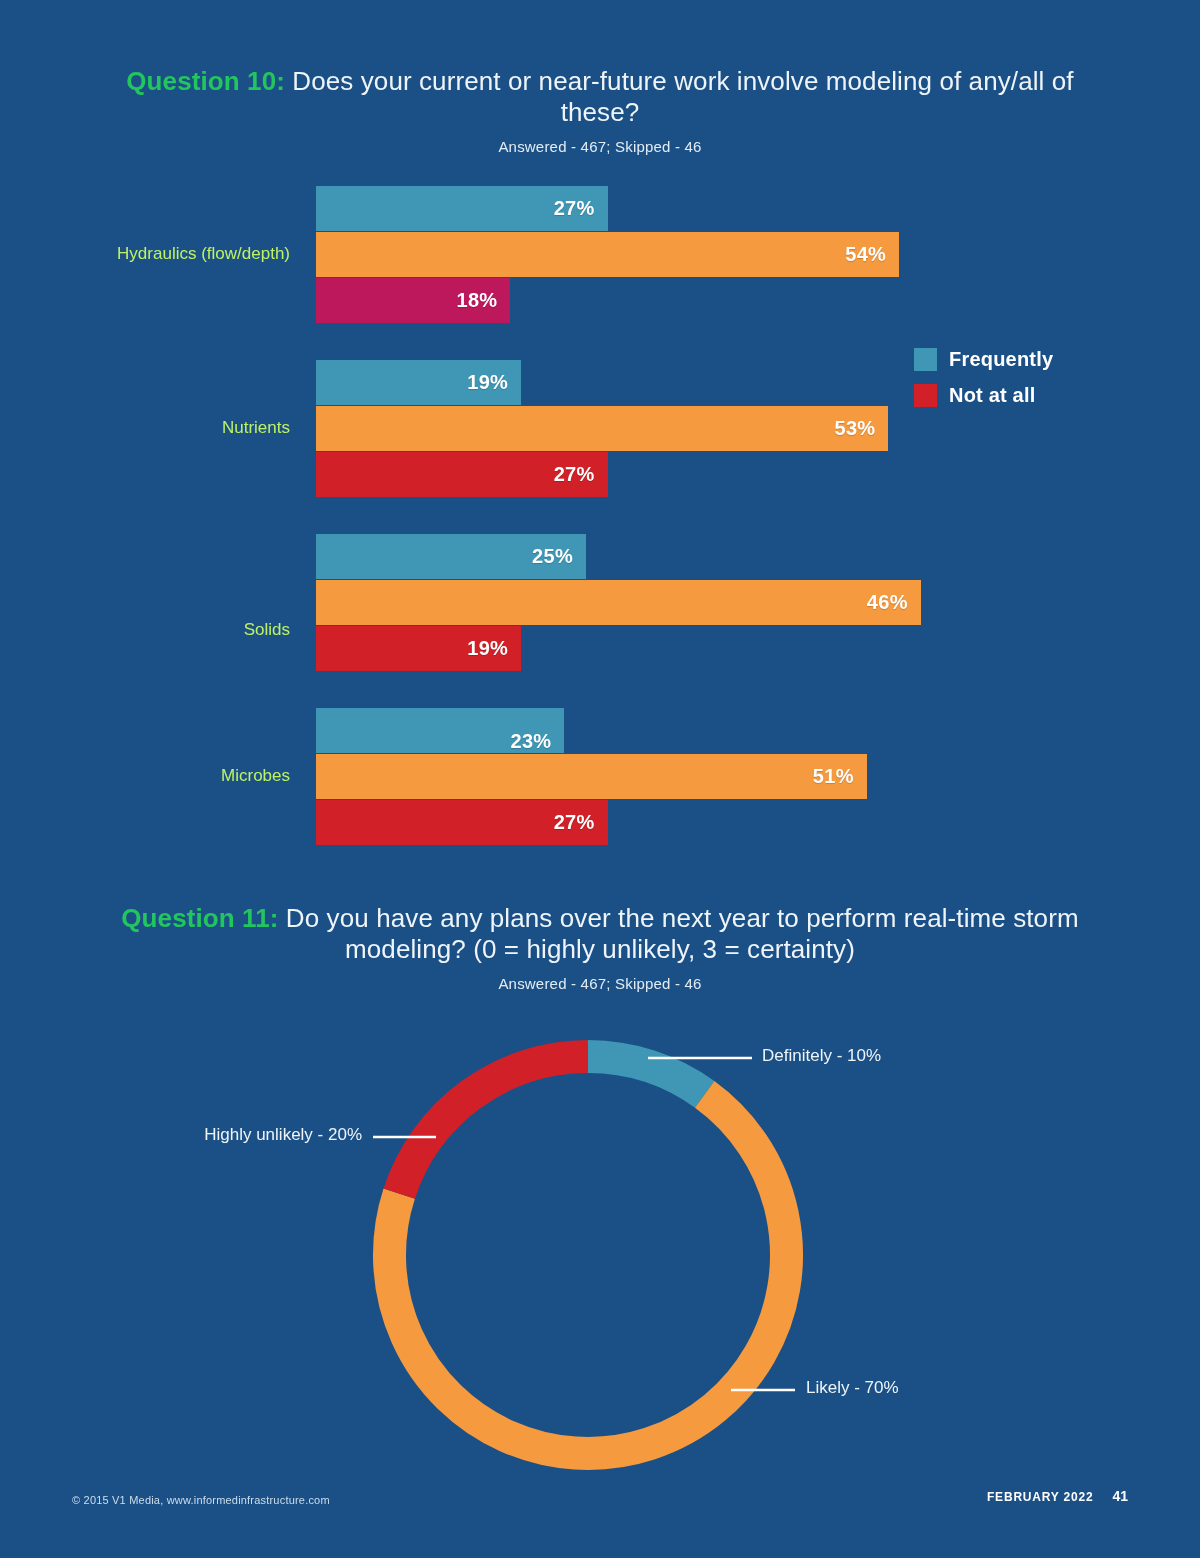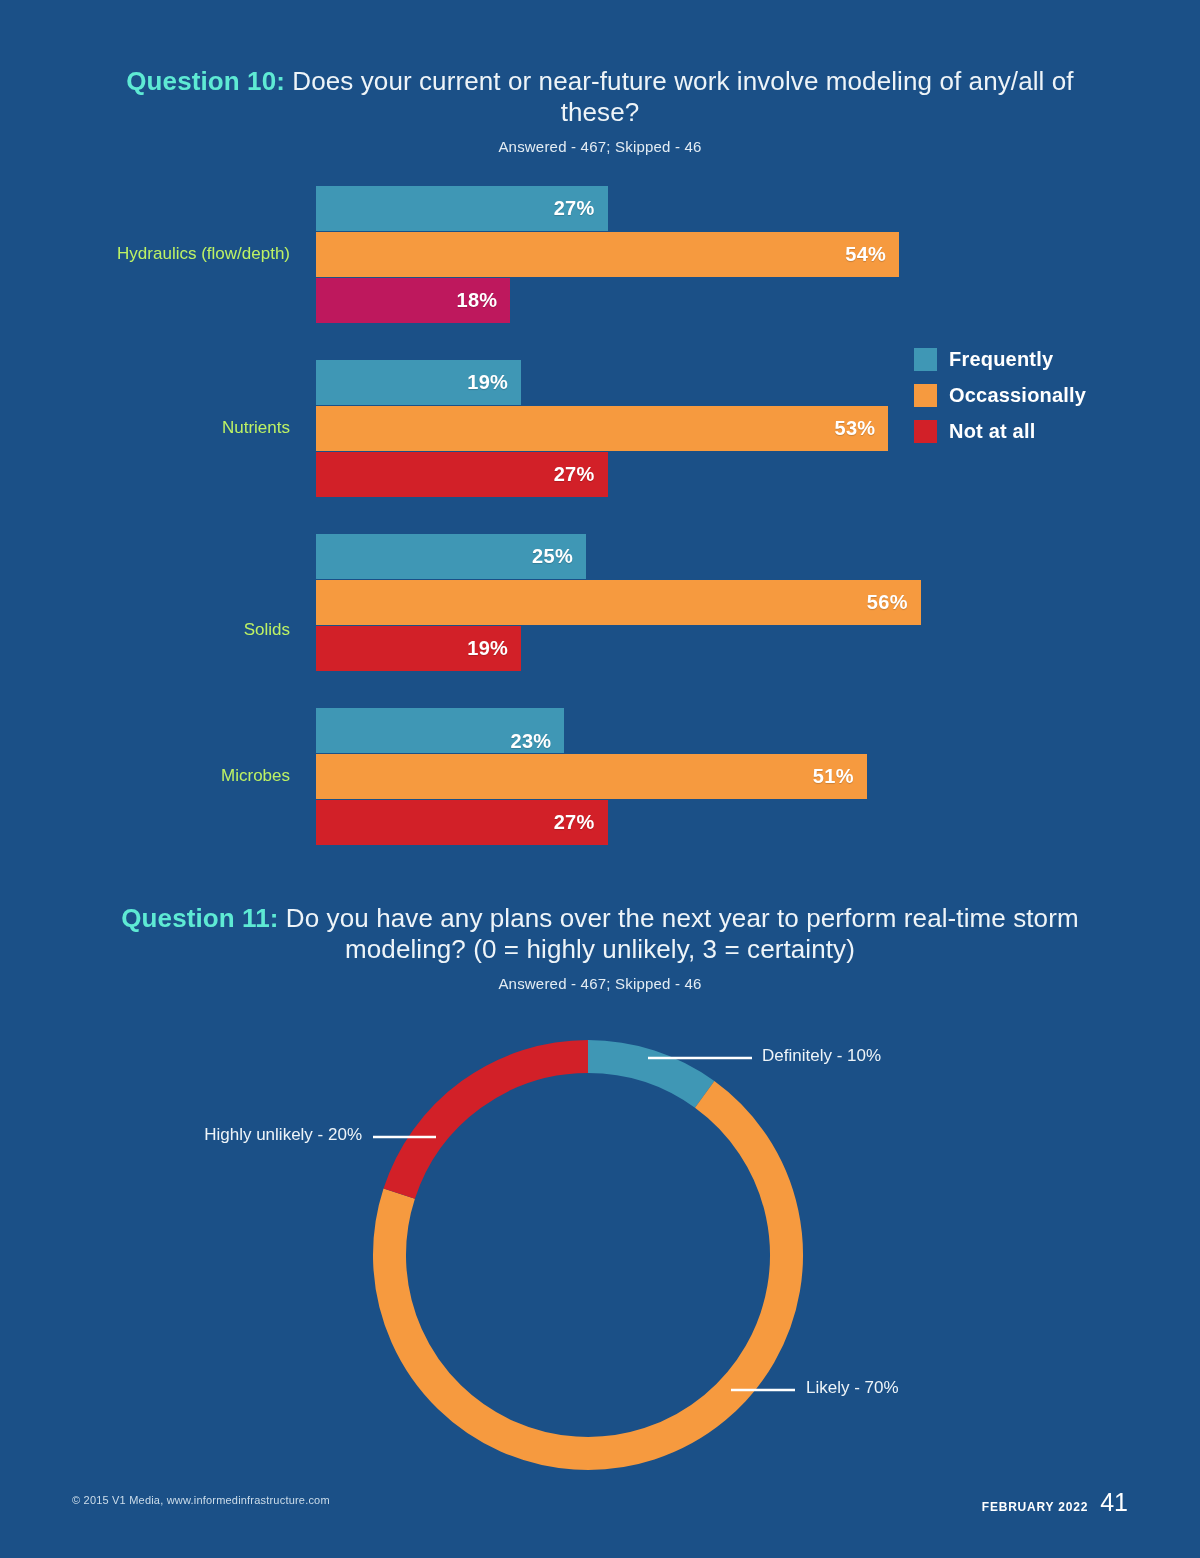--- a/index.html
+++ b/index.html
@@ -21,21 +21,21 @@
 
   .q-title {
     font-size: 26px;
     line-height: 31px;
     font-weight: 400;
     color: #eef4f8;
     letter-spacing: .1px;
     padding: 0 120px;
     box-sizing: border-box;
   }
-  .q-label { font-weight: bold; color: #5eead4; }
+  .q-label { font-weight: bold; color: #22c55e; }
 
   .q-sub {
     margin-top: 10px;
     font-size: 15px;
     color: #e3ecf3;
     letter-spacing: .2px;
   }
 
   
   #bar-chart {
@@ -123,24 +123,24 @@
     display: flex;
     align-items: baseline;
   }
   #footer-date {
     font-size: 12px;
     font-weight: bold;
     letter-spacing: .8px;
     color: #ffffff;
   }
   #footer-page {
-    font-size: 25px;
-    font-weight: normal;
-    color: #ffffff;
-    margin-left: 12px;
+    font-size: 14px;
+    font-weight: bold;
+    color: #ffffff;
+    margin-left: 19px;
   }
 </style>
 </head>
 <body>
 
 <div class="q-block" id="q10-head" style="top:66px;">
   <div class="q-title">
     <span class="q-label">Question 10:</span>
     <span>Does your current or near-future work involve modeling of any/all of these?</span>
   </div>
@@ -186,21 +186,21 @@
     </div>
     <div class="bar-group" style="top: 348px; height: 137px;">
       <div class="cat-label" style="top: 57.5px; margin-top: 28px;">Solids</div>
       <div class="bar-row" style="top: 0px; width: 270px;">
         <div class="bar" style="background: rgb(63, 151, 181);">
           <span class="bar-value">25%</span>
         </div>
       </div>
       <div class="bar-row" style="top: 46px; width: 604.8px;">
         <div class="bar" style="background: rgb(246, 154, 63);">
-          <span class="bar-value">56%</span>
+          <span class="bar-value">46%</span>
         </div>
       </div>
       <div class="bar-row" style="top: 92px; width: 205.2px;">
         <div class="bar" style="background: rgb(210, 32, 40);">
           <span class="bar-value">19%</span>
         </div>
       </div>
     </div>
     <div class="bar-group" style="top: 522px; height: 137px;">
       <div class="cat-label" style="top: 57.5px;">Microbes</div>
@@ -219,24 +219,20 @@
           <span class="bar-value">27%</span>
         </div>
       </div>
     </div>
   </div>
 
 <div id="bar-legend">
     <div class="legend-item">
       <span class="legend-swatch" style="background: rgb(63, 151, 181);"></span>
       <span class="legend-text">Frequently</span>
-    </div>
-    <div class="legend-item">
-      <span class="legend-swatch" style="background: rgb(246, 154, 63);"></span>
-      <span class="legend-text">Occassionally</span>
     </div>
     <div class="legend-item">
       <span class="legend-swatch" style="background: rgb(210, 32, 40);"></span>
       <span class="legend-text">Not at all</span>
     </div>
   </div>
 
 <div class="q-block" id="q11-head" style="top:903px;">
   <div class="q-title">
     <span class="q-label">Question 11:</span>

